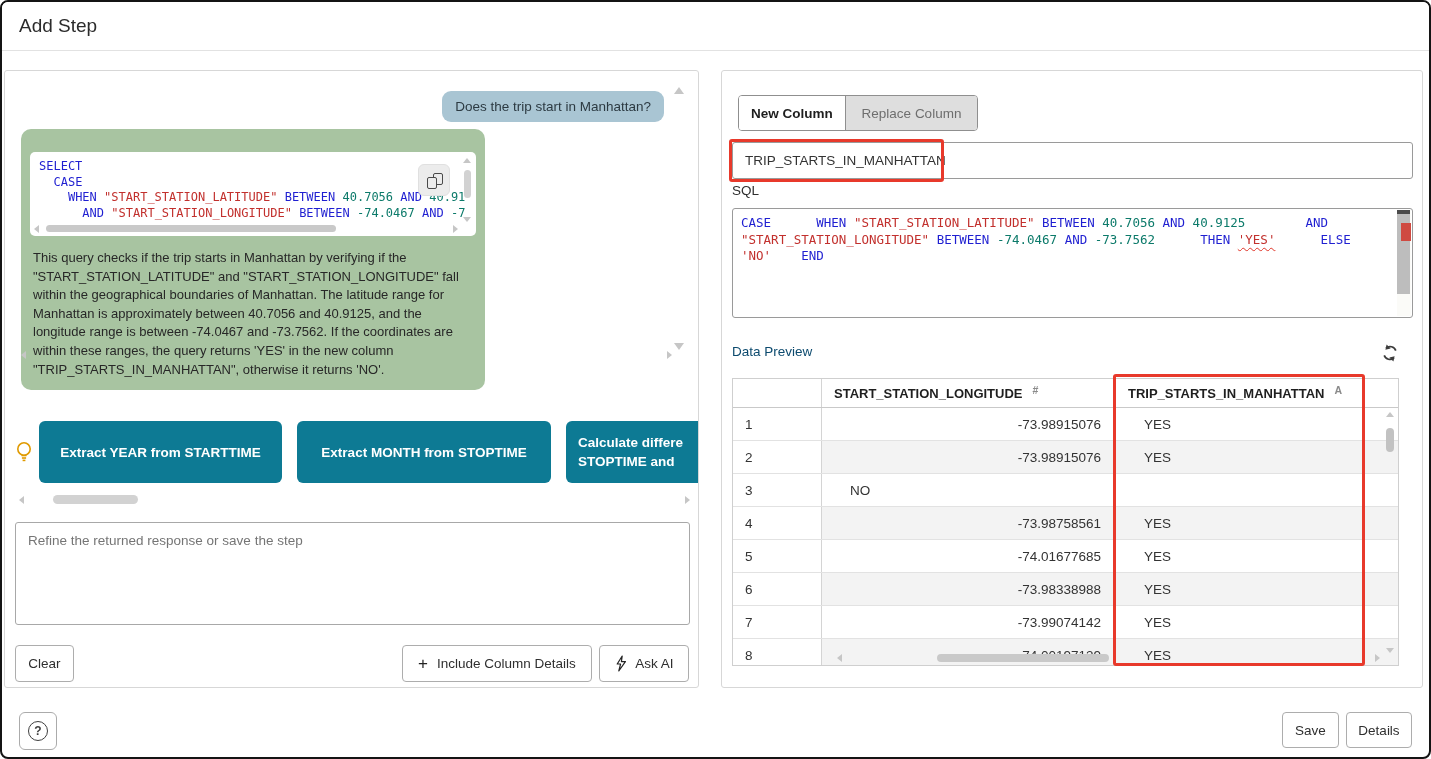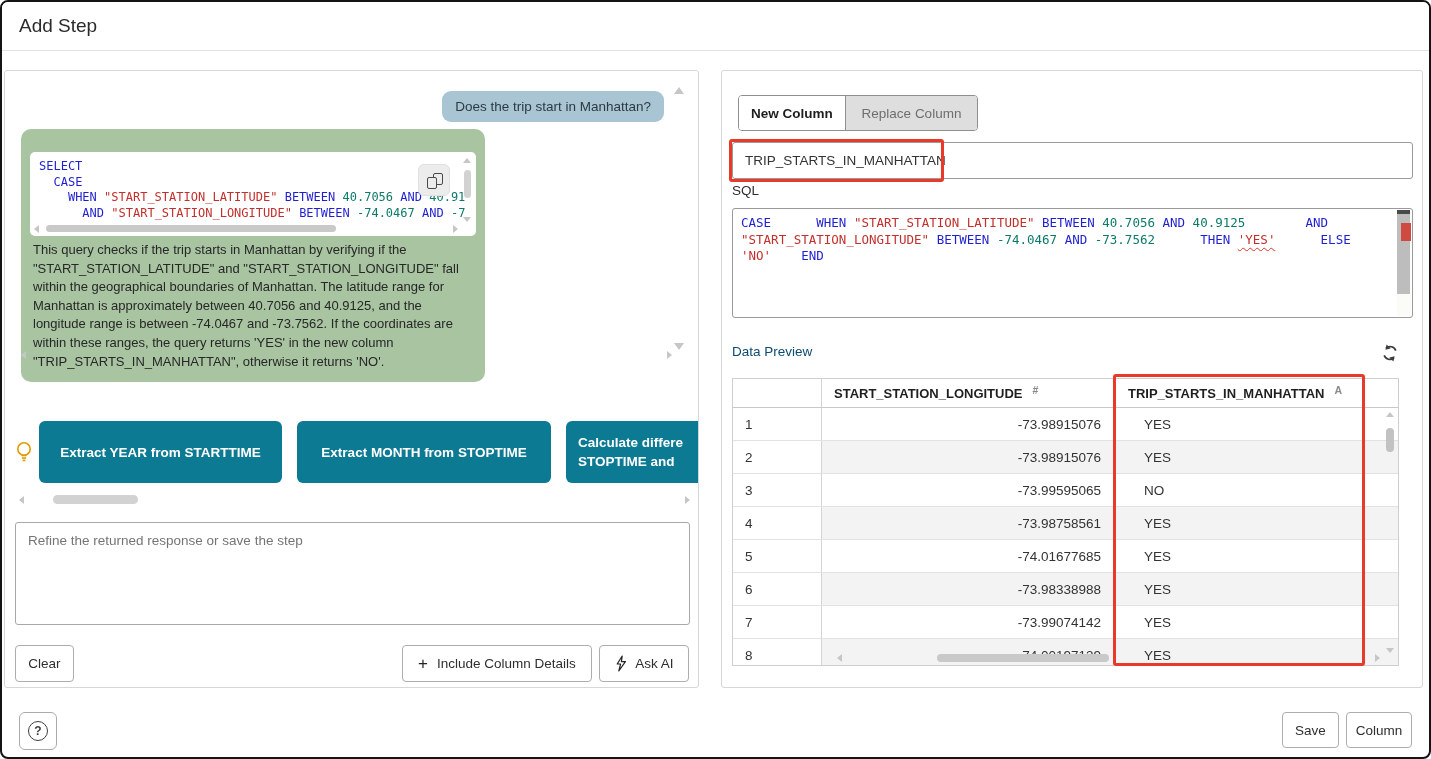--- a/index.html
+++ b/index.html
@@ -47,21 +47,21 @@
   .arr { width:0; height:0; display:inline-block; position:absolute; }
   .arr-up    { border-left:5px solid transparent; border-right:5px solid transparent; border-bottom:7px solid #c6c6c6; }
   .arr-down  { border-left:5px solid transparent; border-right:5px solid transparent; border-top:7px solid #c6c6c6; }
   .arr-left  { border-top:5px solid transparent; border-bottom:5px solid transparent; border-right:7px solid #c6c6c6; }
   .arr-right { border-top:5px solid transparent; border-bottom:5px solid transparent; border-left:7px solid #c6c6c6; }
   .arr-sm.arr-up    { border-left-width:4px; border-right-width:4px; border-bottom-width:5px; }
   .arr-sm.arr-down  { border-left-width:4px; border-right-width:4px; border-top-width:5px; }
   .arr-sm.arr-left  { border-top-width:4px; border-bottom-width:4px; border-right-width:5px; }
   .arr-sm.arr-right { border-top-width:4px; border-bottom-width:4px; border-left-width:5px; }
 
-  .ai-explanation { margin-top:5px; padding:0 3px 2px 3px; font-size:13px; line-height:18.6px; color:#272727; }
+  .ai-explanation { margin-top:13px; padding:0 3px 2px 3px; font-size:13px; line-height:18.6px; color:#272727; }
 
   
   .sugg-row { position:absolute; left:0; top:350px; right:0; height:62px; overflow:hidden; }
   .bulb-wrap { position:absolute; left:9px; top:19px; }
   .sugg-strip { position:absolute; left:34px; top:0; display:flex; gap:15px; }
   .sugg-btn { flex:0 0 auto; height:62px; border:none; border-radius:6px; background:#0d7a94; color:#fff;
               font-family:"Liberation Sans",sans-serif; font-size:13.5px; font-weight:bold; cursor:pointer;
               display:flex; flex-direction:column; justify-content:center; align-items:center; overflow:hidden; }
   .sugg-btn:nth-child(1) { width:243px; }
   .sugg-btn:nth-child(2) { width:254px; }
@@ -290,21 +290,20 @@
             <div class="td cf"></div>
           </div>
           <div class="trow striped">
             <div class="td c0">2</div>
             <div class="td c1">-73.98915076</div>
             <div class="td c2">YES</div>
             <div class="td cf"></div>
           </div>
           <div class="trow">
             <div class="td c0">3</div>
-            <div class="td c1">-73.99595065</div>
             <div class="td c2">NO</div>
             <div class="td cf"></div>
           </div>
           <div class="trow striped">
             <div class="td c0">4</div>
             <div class="td c1">-73.98758561</div>
             <div class="td c2">YES</div>
             <div class="td cf"></div>
           </div>
           <div class="trow">
@@ -343,15 +342,15 @@
         <span class="arr arr-sm arr-right" style="right:0; top:1px;"></span>
       </div>
     </div>
     <div class="annotation anno-column"></div>
   </div>
 
   <button class="help-btn">
     <span class="q-circle">?</span>
   </button>
   <button class="btn btn-save">Save</button>
-  <button class="btn btn-cancel">Column</button>
+  <button class="btn btn-cancel">Details</button>
 
 </div>
 
 </body></html>

